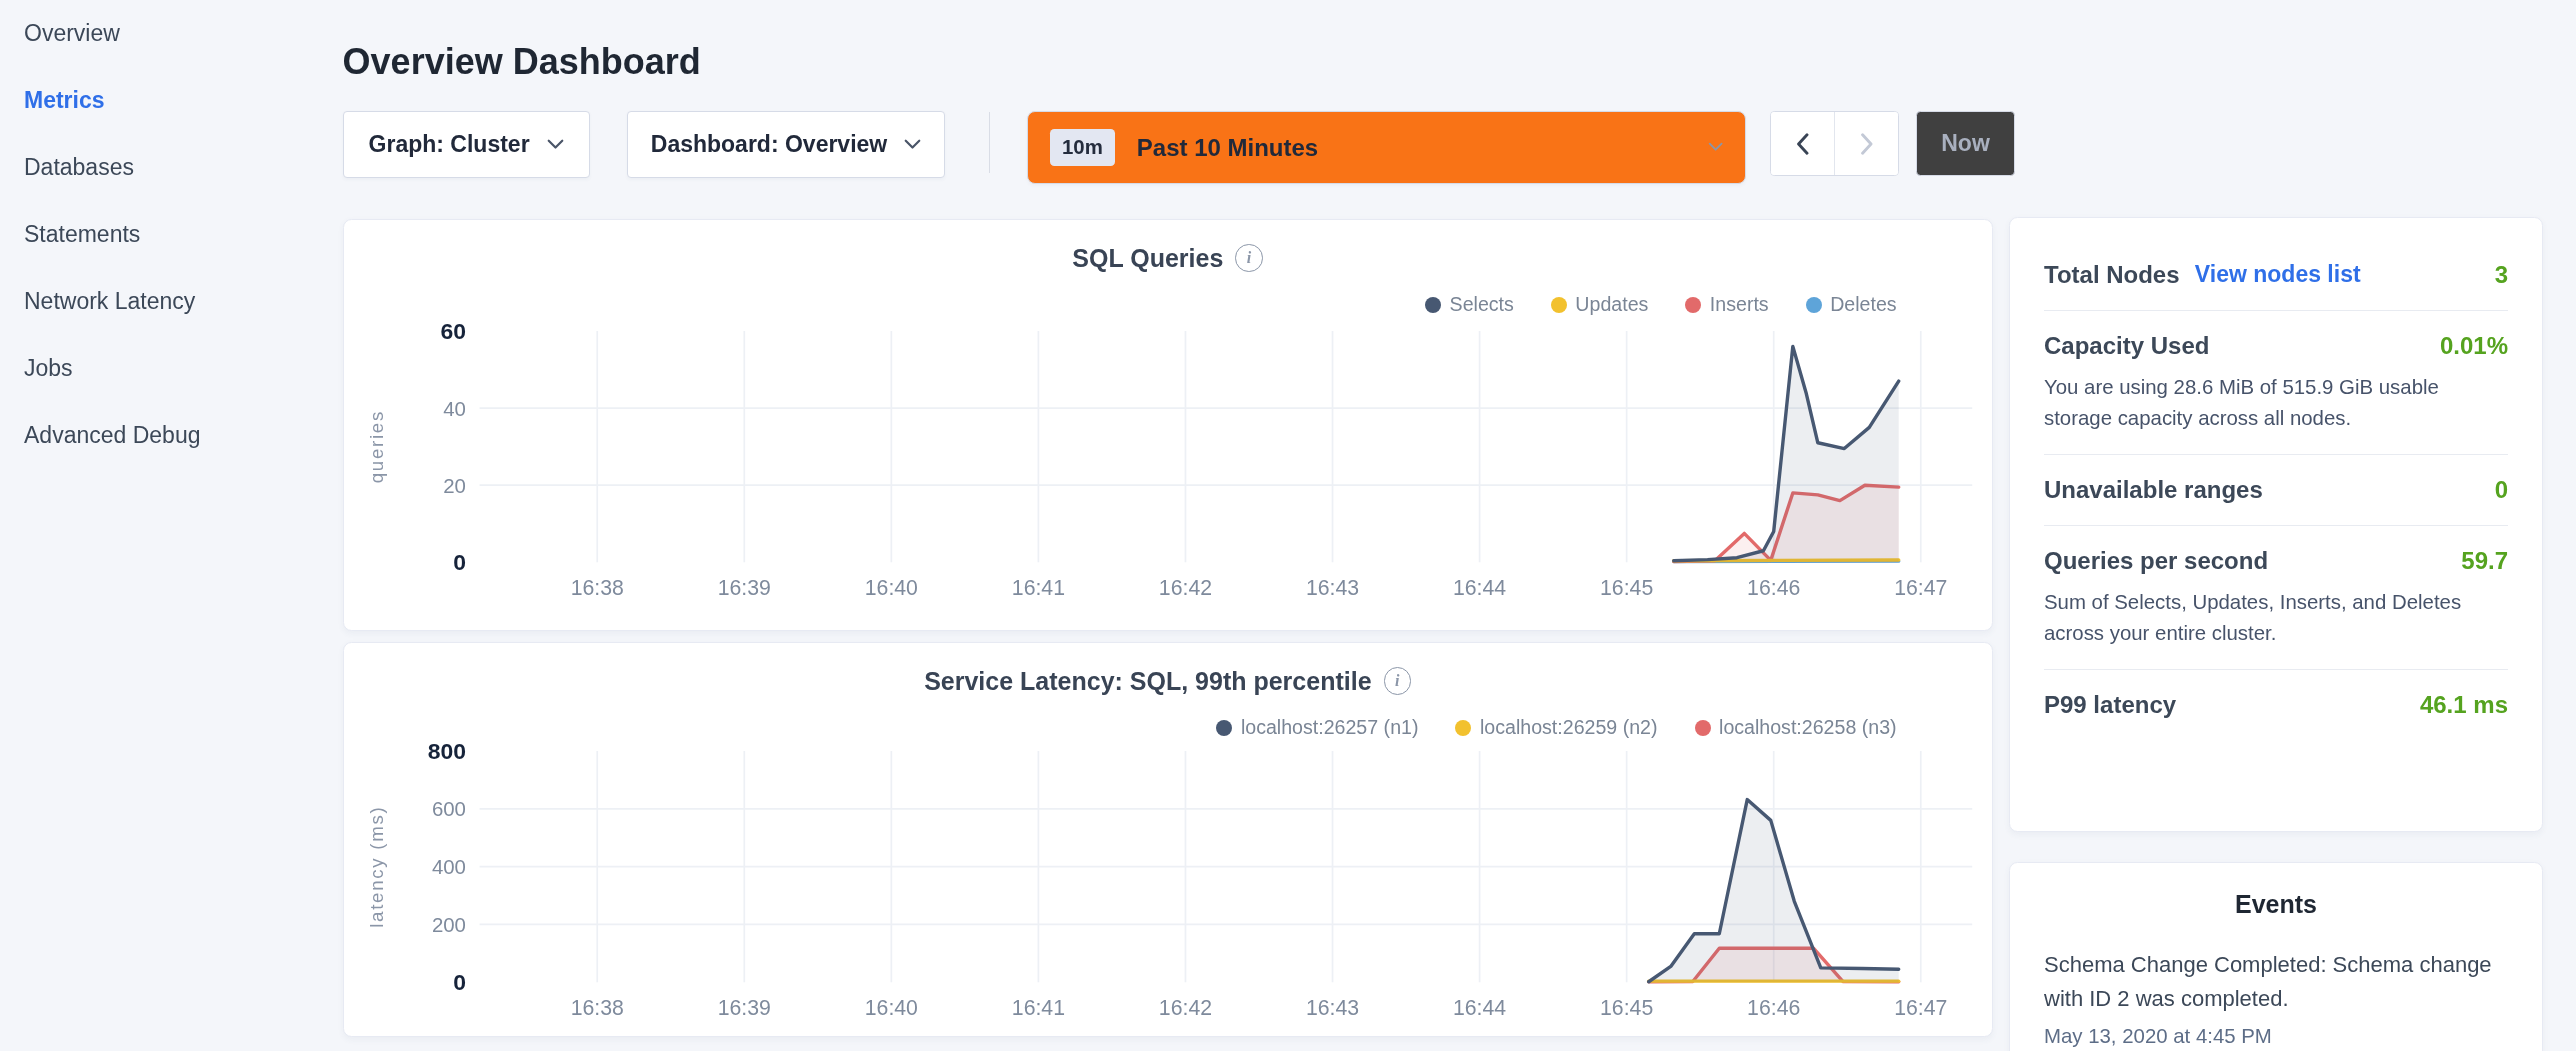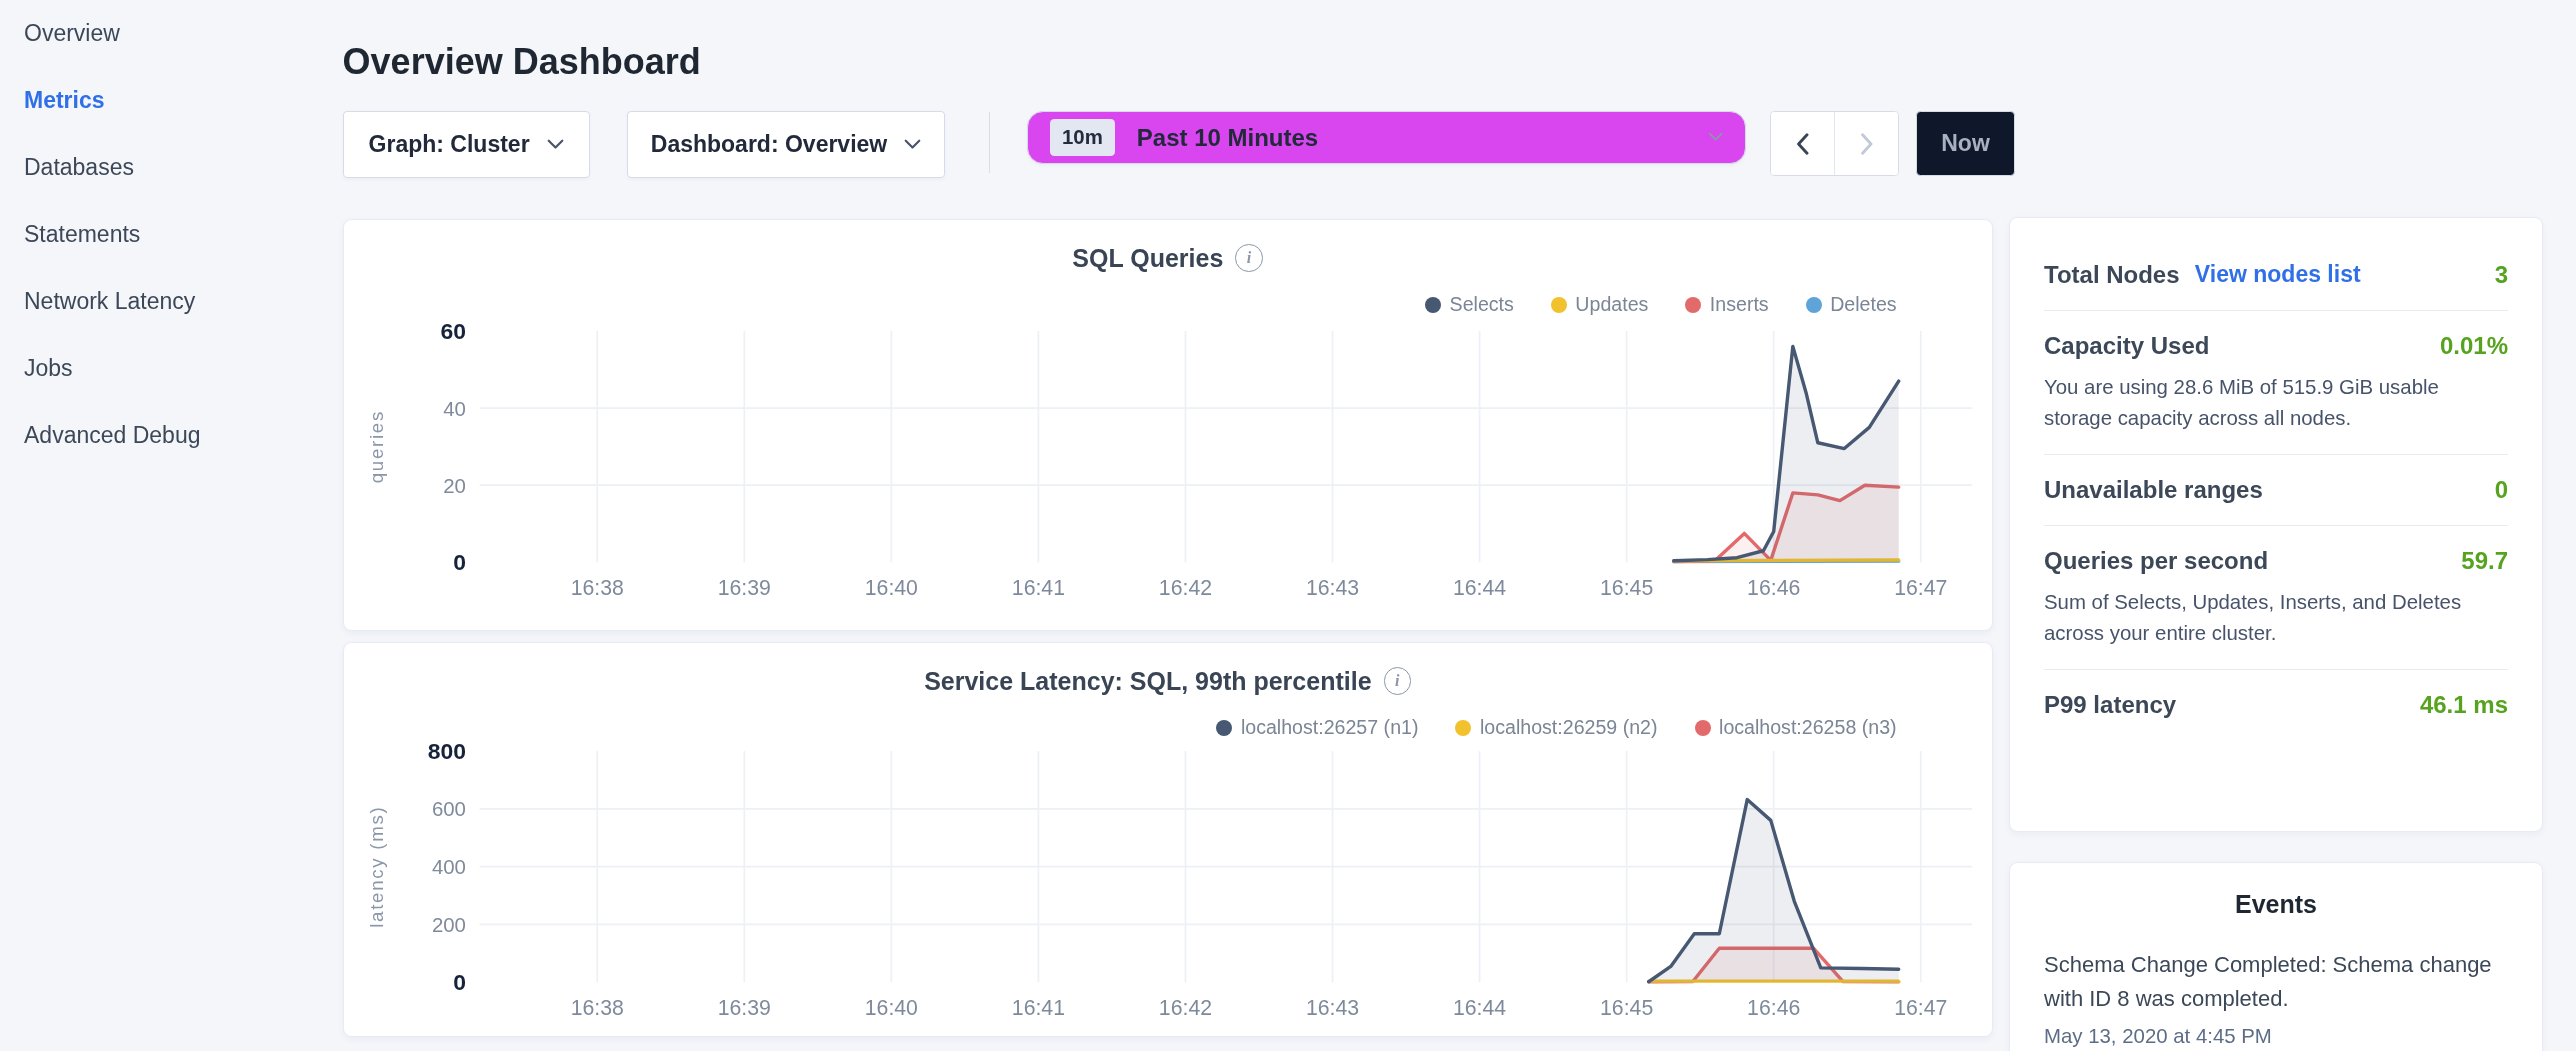--- a/index.html
+++ b/index.html
@@ -26,39 +26,39 @@
   
   .dd{
     position:absolute;top:111px;height:65px;background:#fff;
     border:0.9px solid #d6dbe7;border-radius:4px;
     display:flex;align-items:center;justify-content:center;gap:17px;
     font-size:23px;font-weight:bold;color:#21293a;cursor:pointer;
     box-shadow:0 1.7px 3.4px rgba(60,80,110,0.04);
   }
   .toolbar-divider{position:absolute;left:649px;top:112px;width:0.9px;height:61px;background:#d9dde6;}
   .timebox{
-    position:absolute;left:687px;top:111px;width:719px;height:53px;background:#d946ef;
-    border:0.9px solid #d6dbe7;border-radius:16px;display:flex;align-items:center;
+    position:absolute;left:687px;top:111px;width:719px;height:73px;background:#f97316;
+    border:0.9px solid #d6dbe7;border-radius:8px;display:flex;align-items:center;
     padding:0 22px;box-sizing:border-box;cursor:pointer;
     box-shadow:0 1.7px 3.4px rgba(60,80,110,0.04);
   }
   .time-badge{
     background:#e3e7f2;border-radius:4.3px;padding:6.8px 12px;
     font-size:20.4px;font-weight:bold;color:#242c3d;margin-right:22px;
   }
   .time-label{font-size:24px;font-weight:bold;color:#21293a;flex-grow:1;}
   .navbtns{
     position:absolute;left:1430px;top:111px;height:65px;width:129px;
     display:flex;background:#fff;border:0.9px solid #d6dbe7;border-radius:4.3px;
     box-sizing:border-box;overflow:hidden;
   }
   .navbtn{flex:1;display:flex;align-items:center;justify-content:center;cursor:pointer;background:#fff;border:none;}
   .navbtn + .navbtn{border-left:0.9px solid #e2e6ee;}
   .btn-now{
-    position:absolute;left:1576px;top:111px;width:99px;height:65px;background:#0f172a;
+    position:absolute;left:1576px;top:111px;width:99px;height:65px;background:#404040;
     border:0.9px solid #d6dbe7;border-radius:4.3px;display:flex;align-items:center;justify-content:center;
     font-size:23px;font-weight:bold;color:#a9b0bf;box-sizing:border-box;cursor:default;
   }
 
   
   .card{
     position:absolute;background:#fff;border:0.9px solid #e7eaf3;border-radius:8.5px;
     box-shadow:0 2.6px 6.8px rgba(56,76,108,0.05);box-sizing:border-box;
   }
   .card-chart-1{left:2.6px;top:219px;width:1650px;height:412px;}
@@ -324,18 +324,18 @@
           <span class="sum-value">46.1 ms</span>
         </div>
       </div>
     </div>
 </section>
 
 <section class="card card-events">
   <div class="panel-title">Events</div>
   <div>
       <div>
-        <div class="event-text">Schema Change Completed: Schema change with ID 8 was completed.</div>
+        <div class="event-text">Schema Change Completed: Schema change with ID 2 was completed.</div>
         <div class="event-time">May 13, 2020 at 4:45 PM</div>
       </div>
     </div>
 </section>
 
 
 </body></html>

